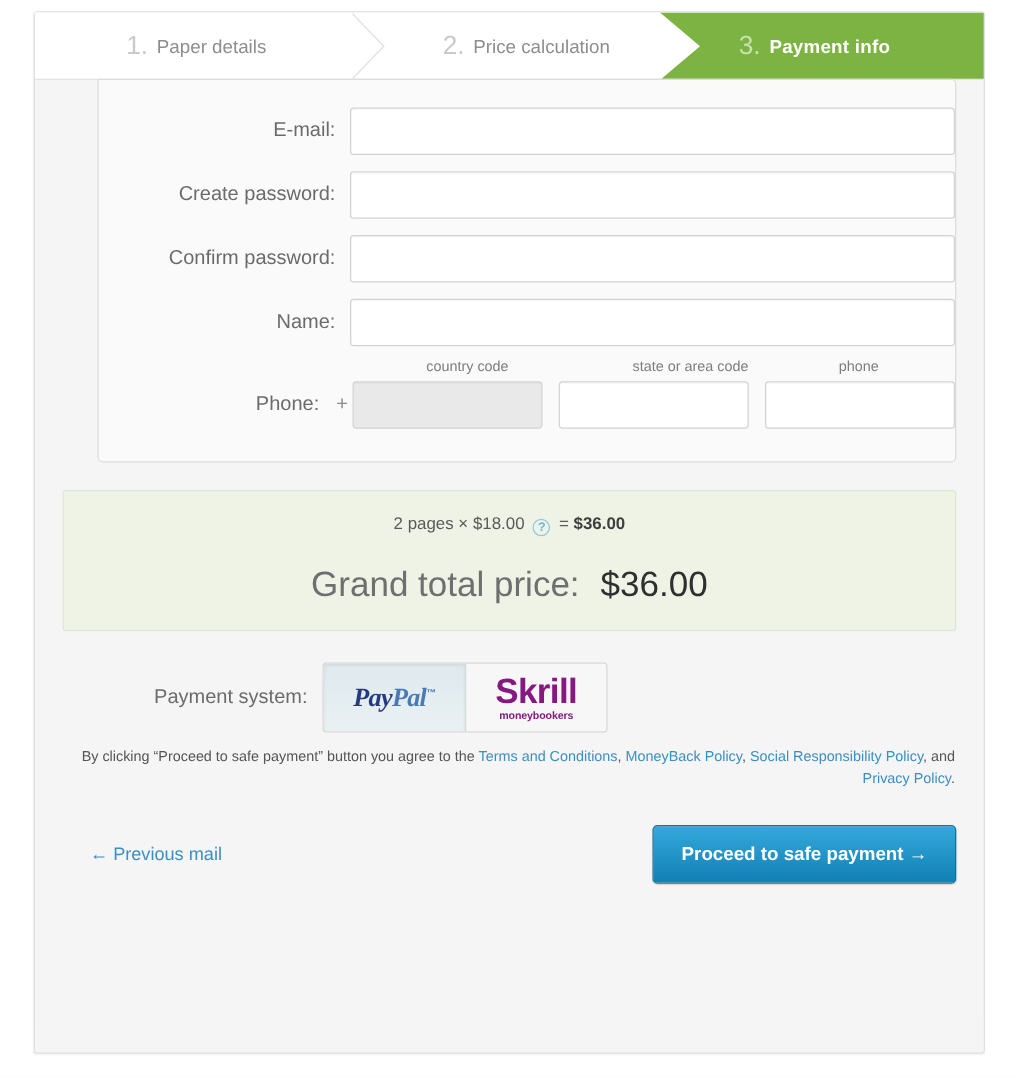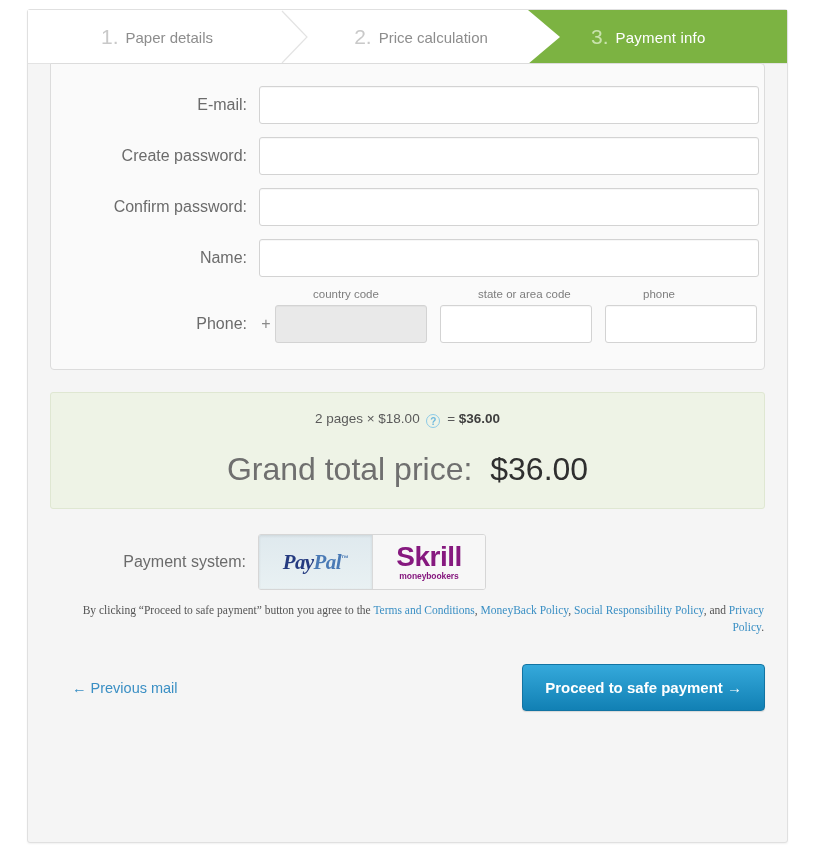--- a/index.html
+++ b/index.html
@@ -60,21 +60,21 @@
   }
   .step1 { left: 0; width: 258px; }
   .step2 { left: 258px; width: 270px; }
   .step3 {
     left: 500px; width: 261px;
     background: #7cb342;
     justify-content: flex-start;
     padding-left: 63px;
   }
   .step3 .num { color: #c9e3ad; }
-  .step3 .lbl { color: #ffffff; font-weight: 400; letter-spacing: .2px; }
+  .step3 .lbl { color: #ffffff; font-weight: 700; letter-spacing: .2px; }
 
   
   .chev-outline {
     position: absolute;
     left: 252px; top: 0;
     width: 30px; height: 54px;
     pointer-events: none;
   }
   
   .chev-notch {
@@ -135,20 +135,21 @@
 
   
   .panel {
     position: relative;
     margin-top: -1px;
     background: #fafafa;
     border: 1px solid #dcdcdc;
     border-radius: 0 4px 4px 4px;
     padding: 22px 0 26px 0;
     z-index: 1;
+    margin-left: 28px;
   }
 
   .frow {
     display: flex;
     align-items: center;
     margin-bottom: 13px;
   }
   .frow:last-child { margin-bottom: 0; }
   .flabel {
     width: 208px;
@@ -267,21 +268,21 @@
     border-radius: 50%;
     color: #6cb8dd;
     font-size: 10px;
     font-weight: 700;
     text-align: center;
     vertical-align: -2px;
     margin: 0 3px;
     cursor: pointer;
   }
   .grand {
-    font-size: 32px;
+    font-size: 28px;
     color: #6f6f6f;
     font-weight: 400;
   }
   .grand .amt {
     color: #2f2f2f;
     font-weight: 400;
     margin-left: 9px;
   }
 
   
@@ -351,21 +352,20 @@
   }
 
   
   .terms {
     margin-top: 12px;
     text-align: right;
     font-size: 11.5px;
     color: #555555;
     line-height: 1.45;
     padding-right: 1px;
-    font-family: Liberation Serif, serif;
   }
   .terms a { color: #3a8fc4; text-decoration: none; cursor: pointer; }
 
   
   .actions {
     display: flex;
     align-items: center;
     justify-content: space-between;
     margin-top: 29px;
     padding-bottom: 28px;

